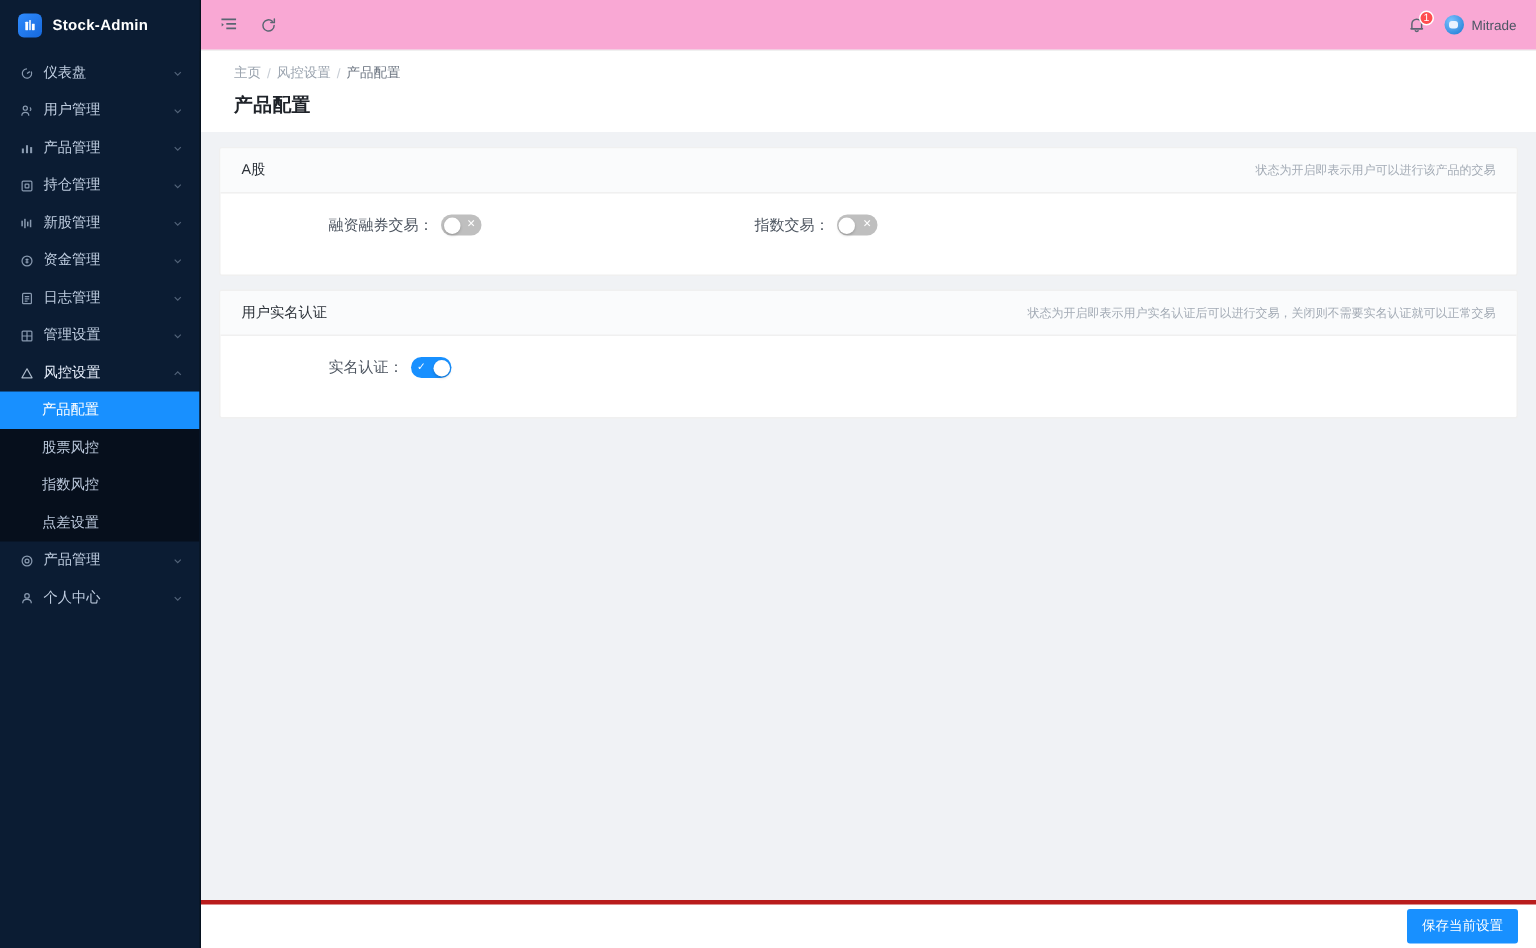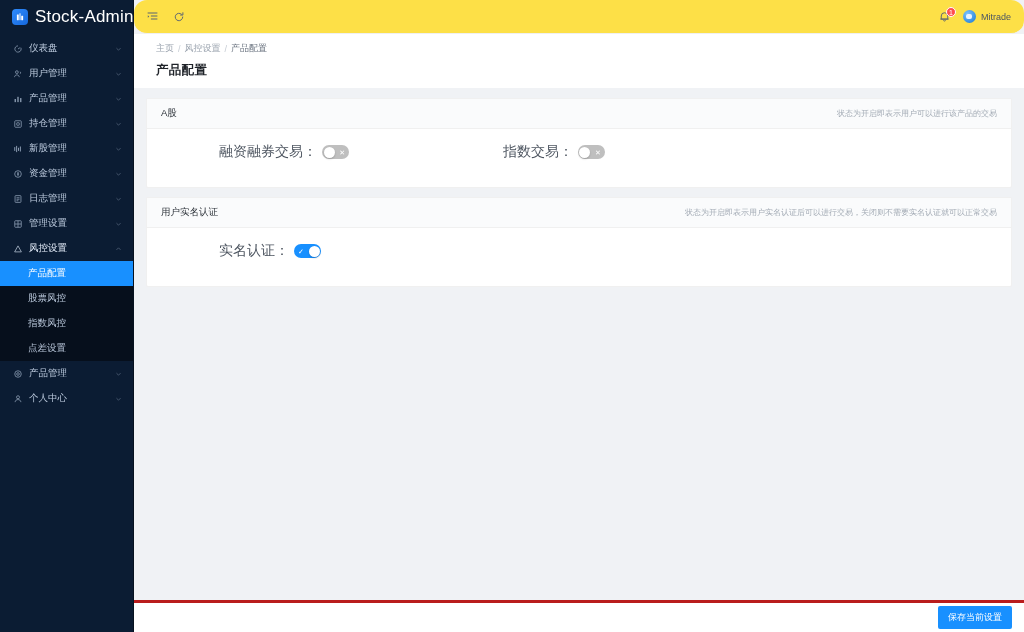--- a/index.html
+++ b/index.html
@@ -26,21 +26,21 @@
     flex: 0 0 34px;
   }
   .logo-mark {
     width: 16px; height: 16px; border-radius: 4px;
     background: linear-gradient(135deg,#2f8bfd,#1668dc);
     display: flex; align-items: center; justify-content: center;
     flex: 0 0 16px;
   }
   .logo-mark svg { display:block; }
   .logo-text {
-    color: #ffffff; font-size: 17px; font-weight: normal; letter-spacing: .2px;
+    color: #ffffff; font-size: 10px; font-weight: bold; letter-spacing: .2px;
     white-space: nowrap;
   }
   .nav { flex: 1; padding-top: 2px; overflow: hidden; }
   .nav-item {
     height: 25px; display: flex; align-items: center;
     padding-left: 12px; gap: 6px;
     color: #bfcde0; font-size: 9.5px;
     cursor: pointer; position: relative;
   }
   .nav-item .nic { width: 11px; height: 11px; flex: 0 0 11px; display:flex; align-items:center; justify-content:center; opacity:.85; }
@@ -60,25 +60,24 @@
     padding-left: 28px;
     color: #b9c7da; font-size: 9.5px; cursor: pointer;
     white-space: nowrap;
   }
   .sub-item.active { background: #1890ff; color: #ffffff; }
 
   
   .main { flex: 1; display: flex; flex-direction: column; height: 632px; background: #f0f2f5; min-width:0; }
 
   .topbar {
-    height: 34px; flex: 0 0 34px; background: #fde047;
+    height: 34px; flex: 0 0 34px; background: #f9a8d4;
     display: flex; align-items: center; justify-content: space-between;
     padding: 0 13px 0 11px;
     border-bottom: 1px solid #f0f0f0;
-    border-radius: 13px;
   }
   .topbar-left { display: flex; align-items: center; gap: 13px; }
   .tb-icon { width: 14px; height: 14px; color: #5b6572; cursor: pointer; display:flex; align-items:center; justify-content:center;}
   .tb-icon svg { display: block; }
   .topbar-right { display: flex; align-items: center; gap: 12px; }
   .bell-wrap { position: relative; width: 13px; height: 14px; cursor: pointer; }
   .bell-wrap svg { display: block; color: #5b6572; }
   .badge {
     position: absolute; top: -3px; right: -5px;
     min-width: 10px; height: 10px; padding: 0 2px;
@@ -116,21 +115,21 @@
     background: #fafbfc;
     gap: 44px;
   }
   .card-title { font-size: 9.5px; color: #2b3138; }
   .card-desc { font-size: 8px; color: #a3abb5; white-space: nowrap; }
   .card-body { padding: 14px 0 26px 0; display: flex; }
   .field-col { display: flex; align-items: center; }
   .field-col.c1 { width: 33.33%; padding-left: 72px; }
   .field-col.c2 { width: 33.33%; padding-left: 62px; }
   .field-col.c3 { width: 33.33%; padding-left: 68px; }
-  .field-label { font-size: 14px; color: #4e5661; margin-right: 5px; white-space: nowrap; }
+  .field-label { font-size: 10px; color: #4e5661; margin-right: 5px; white-space: nowrap; }
 
   .switch {
     width: 27px; height: 14px; border-radius: 8px;
     background: #bfbfbf; position: relative; cursor: pointer;
     flex: 0 0 27px; transition: background .15s;
   }
   .switch.on { background: #1890ff; }
   .switch .knob {
     position: absolute; top: 1.5px; left: 1.5px;
     width: 11px; height: 11px; border-radius: 50%;

